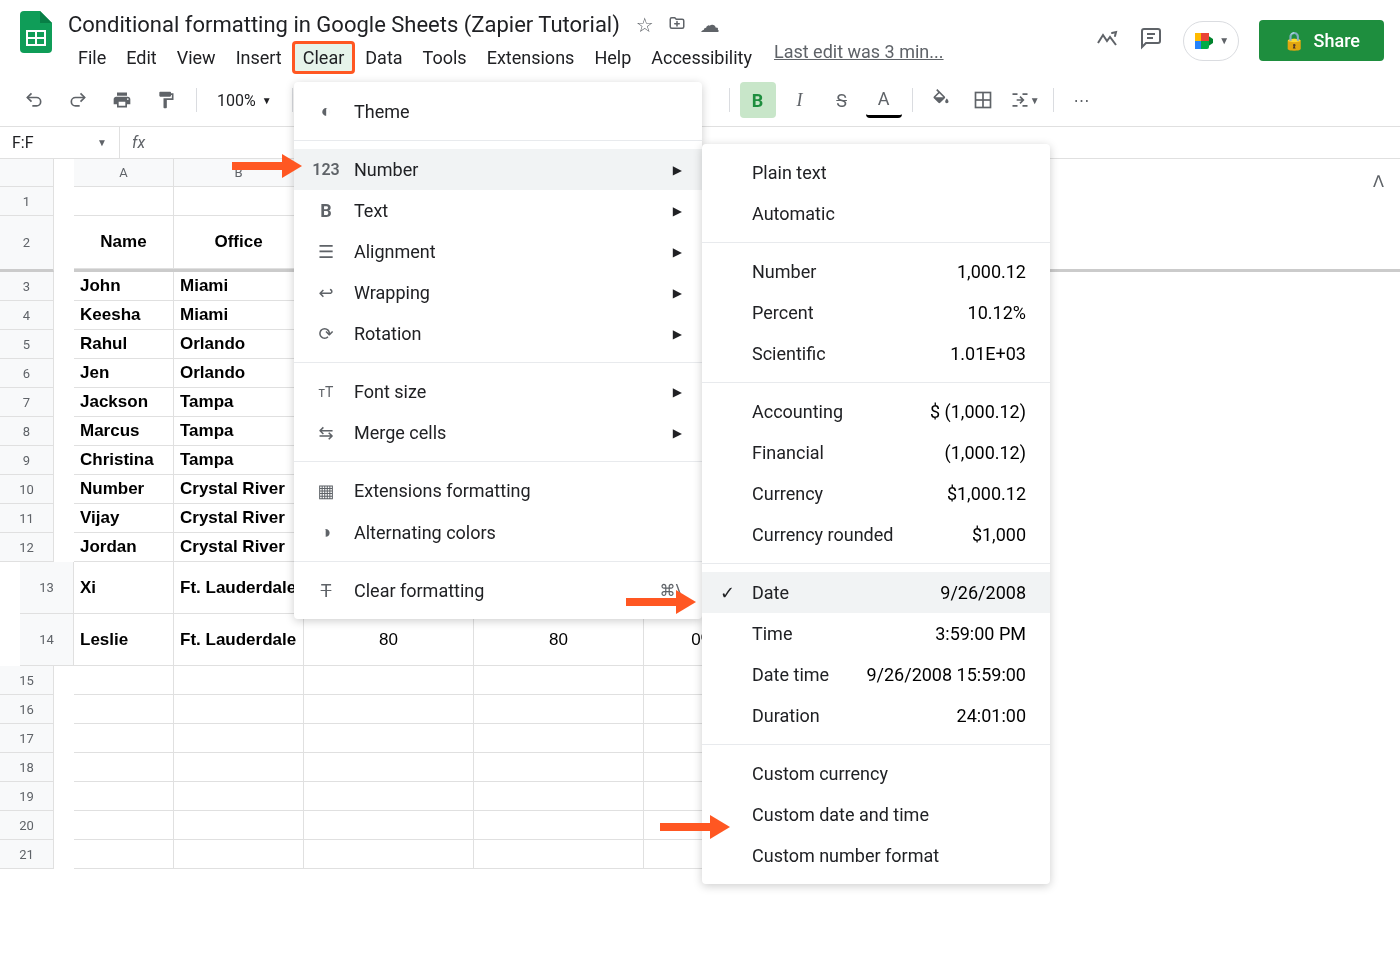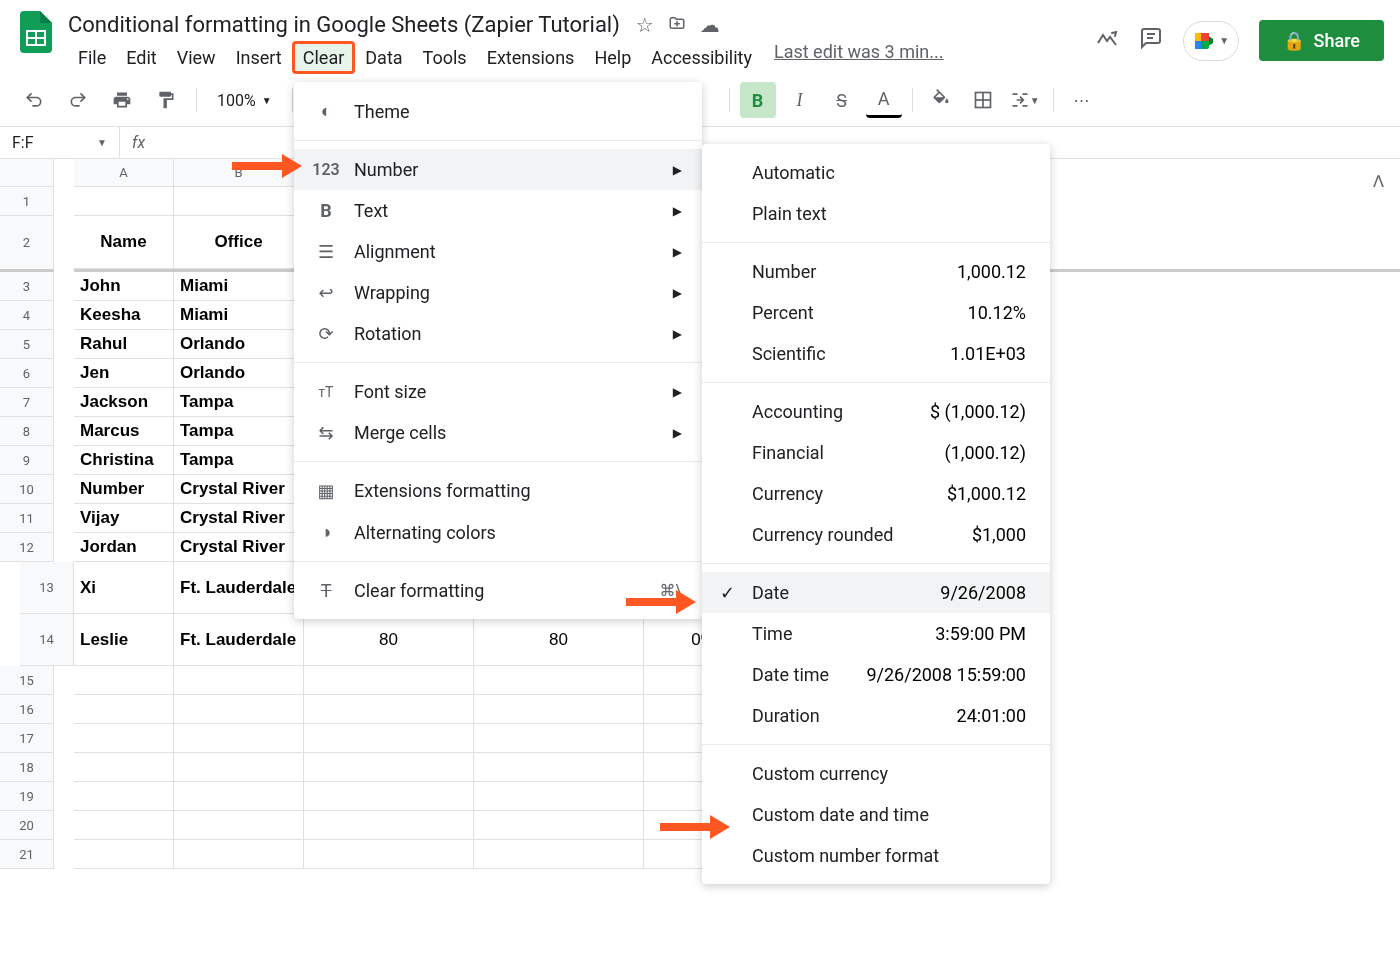--- a/index.html
+++ b/index.html
@@ -466,24 +466,24 @@
       <span class="icon">
         <span style="text-decoration:line-through">T</span>
       </span>
       <span>Clear formatting</span>
       <span class="shortcut">⌘\</span>
     </div>
 </div>
 
 <div class="number-menu">
   <div class="num-item">
+      <span>Plain text</span>
+    </div>
+  <div class="num-item">
       <span>Automatic</span>
-    </div>
-  <div class="num-item">
-      <span>Plain text</span>
     </div>
   <div class="num-sep"></div>
   <div class="num-item">
       <span>Number</span>
       <span class="example">1,000.12</span>
     </div>
   <div class="num-item">
       <span>Percent</span>
       <span class="example">10.12%</span>
     </div>

